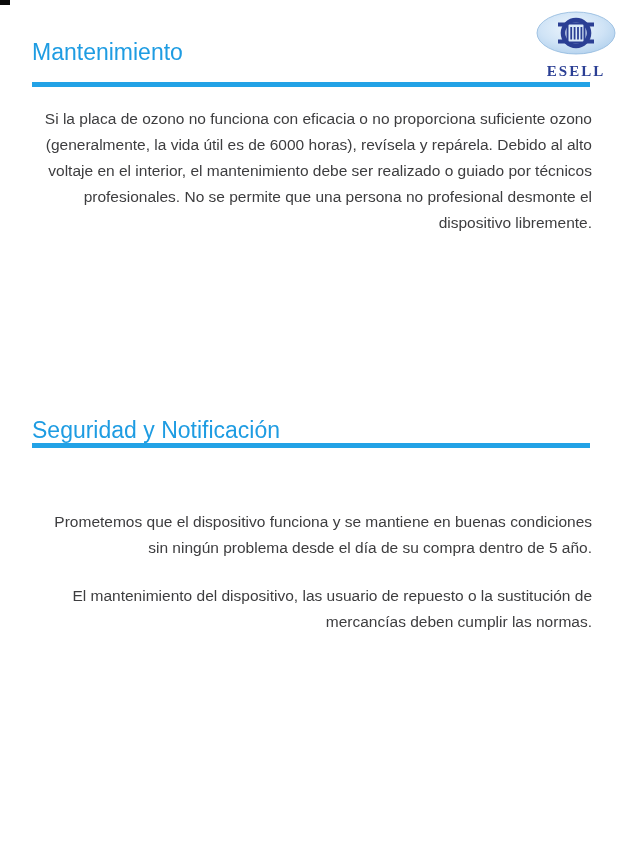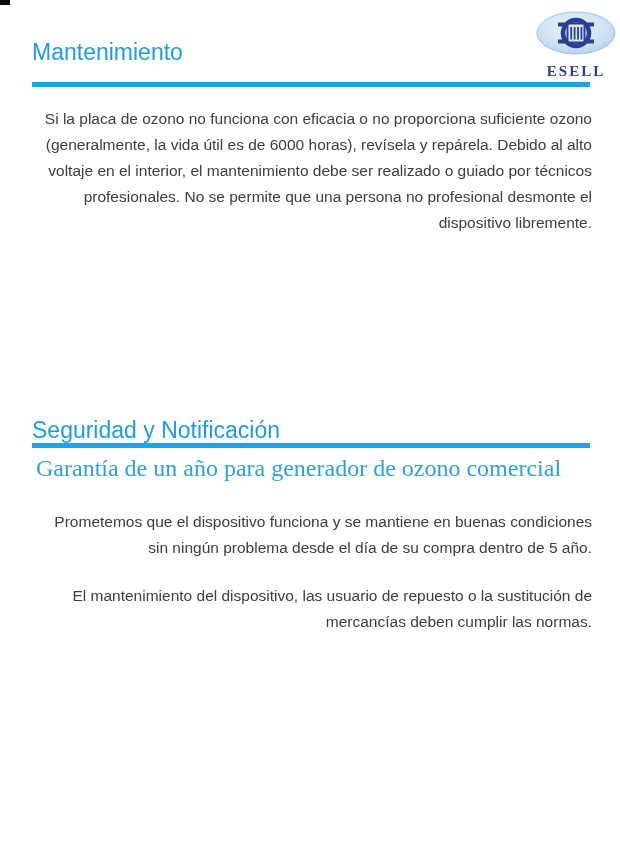--- a/index.html
+++ b/index.html
@@ -116,18 +116,17 @@
     </svg>
     <div class="logo-wordmark">ESELL</div>
   </div>
 
   <div class="section-title title-maintenance">Mantenimiento</div>
   <div class="rule rule-1"></div>
   <div class="para para-1">Si la placa de ozono no funciona con eficacia o no proporciona suficiente ozono (generalmente, la vida útil es de 6000 horas), revísela y repárela. Debido al alto voltaje en el interior, el mantenimiento debe ser realizado o guiado por técnicos profesionales. No se permite que una persona no profesional desmonte el dispositivo libremente.</div>
 
   <div class="section-title title-safety">Seguridad y Notificación</div>
   <div class="rule rule-2"></div>
-  <div class="warranty-subtitle">Garantía de un año para generador de ozono comercial</div>
 
   <div class="para para-2">Prometemos que el dispositivo funciona y se mantiene en buenas condiciones sin ningún problema desde el día de su compra dentro de 5 año.</div>
   <div class="para para-3">El mantenimiento del dispositivo, las usuario de repuesto o la sustitución de mercancías deben cumplir las normas.</div>
 
 </div>
 
 </body></html>

